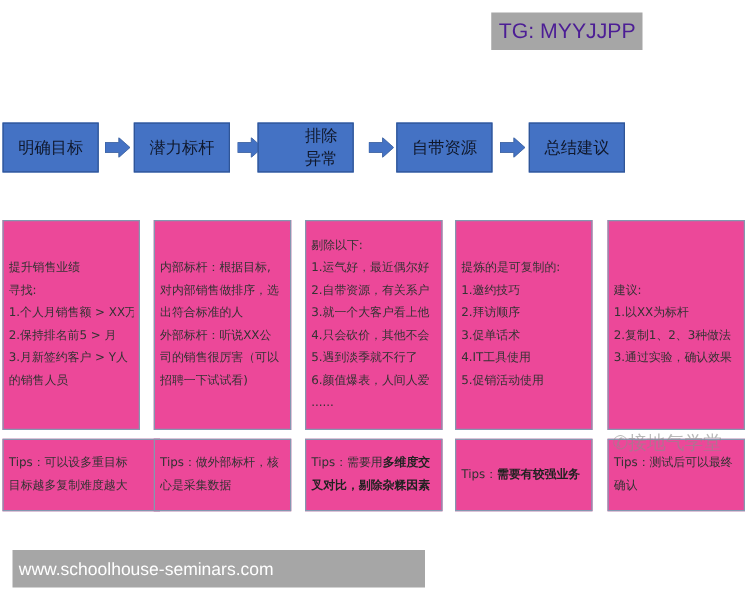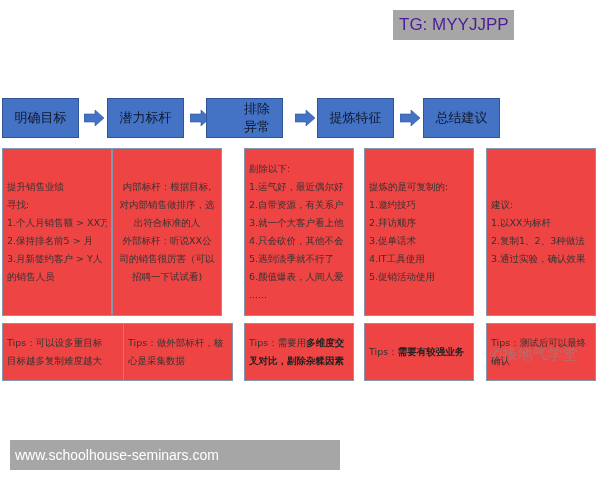--- a/index.html
+++ b/index.html
@@ -12,23 +12,23 @@
       background: #a6a6a6; color: #4c1d95; font-size: 17px; line-height: 30px;
       padding-left: 6px; box-sizing: border-box; font-family: "Liberation Sans", sans-serif;
     }
     .hdr {
       position: absolute; top: 98px; height: 40px; width: 77px;
       background: #4472c4; border: 1px solid #2f5597; box-sizing: border-box;
       color: #0f172a; font-size: 13px; display: flex; align-items: center; justify-content: center;
     }
     .arrow { position: absolute; top: 110px; width: 20px; height: 16px; }
     .card {
-      position: absolute; background: #ef4444; border: 1px solid #8497b0; box-sizing: border-box;
+      position: absolute; background: #ec4899; border: 1px solid #8497b0; box-sizing: border-box;
       font-size: 9.5px; color: #333333; line-height: 18px; padding: 0 4px;
-      display: flex; flex-direction: column; justify-content: center;
+      display: flex; flex-direction: column; justify-content: center; margin-top: 28px;
     }
     .card .ln { white-space: nowrap; overflow: hidden; }
     .content { top: 148px; height: 168px; }
     .tips { top: 323px; height: 58px; }
     .b { font-weight: bold; color: #222; }
     .wm {
       position: absolute; left: 10px; top: 440px; width: 330px; height: 30px;
       background: #a6a6a6; color: #ffffff; font-size: 14px; line-height: 30px;
       padding-left: 5px; box-sizing: border-box; font-family: "Liberation Sans", sans-serif;
       white-space: nowrap; overflow: hidden;
@@ -48,35 +48,35 @@
     <path d="M0 4 H11 V0 L20 8 L11 16 V12 H0 Z" fill="#4472c4" stroke="#2f5597" stroke-width="0.6"></path>
   </svg>
 <div class="hdr" style="left:107px;">潜力标杆</div>
 <svg class="arrow" style="left:190px;" viewBox="0 0 20 16">
     <path d="M0 4 H11 V0 L20 8 L11 16 V12 H0 Z" fill="#4472c4" stroke="#2f5597" stroke-width="0.6"></path>
   </svg>
 <div class="hdr" style="left:206px;padding-left:37px;">排除异常</div>
 <svg class="arrow" style="left:295px;" viewBox="0 0 20 16">
     <path d="M0 4 H11 V0 L20 8 L11 16 V12 H0 Z" fill="#4472c4" stroke="#2f5597" stroke-width="0.6"></path>
   </svg>
-<div class="hdr" style="left:317px;">提炼特征</div>
+<div class="hdr" style="left:317px;">自带资源</div>
 <svg class="arrow" style="left:400px;" viewBox="0 0 20 16">
     <path d="M0 4 H11 V0 L20 8 L11 16 V12 H0 Z" fill="#4472c4" stroke="#2f5597" stroke-width="0.6"></path>
   </svg>
 <div class="hdr" style="left:423px;">总结建议</div>
 
 <div class="card content" style="left:2px; width:110px;">
   <div class="ln">提升销售业绩</div>
   <div class="ln">寻找:</div>
   <div class="ln">1.个人月销售额 &gt; XX万</div>
   <div class="ln">2.保持排名前5 &gt; 月</div>
   <div class="ln">3.月新签约客户 &gt; Y人</div>
   <div class="ln">的销售人员</div>
 </div>
-<div class="card content" style="left:112px; width:110px;align-items:center;">
+<div class="card content" style="left:123px; width:110px;">
   <div class="ln">内部标杆：根据目标,</div>
   <div class="ln">对内部销售做排序，选</div>
   <div class="ln">出符合标准的人</div>
   <div class="ln">外部标杆：听说XX公</div>
   <div class="ln">司的销售很厉害（可以</div>
   <div class="ln">招聘一下试试看)</div>
 </div>
 <div class="card content" style="left:244px; width:110px;">
   <div class="ln">剔除以下:</div>
   <div class="ln">1.运气好，最近偶尔好</div>

